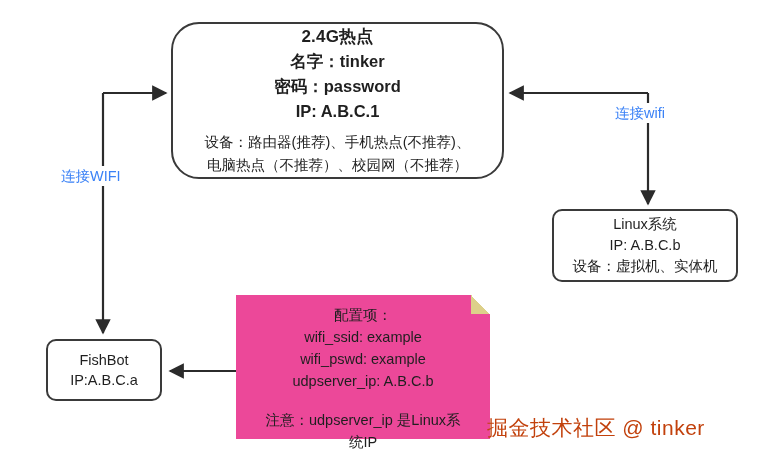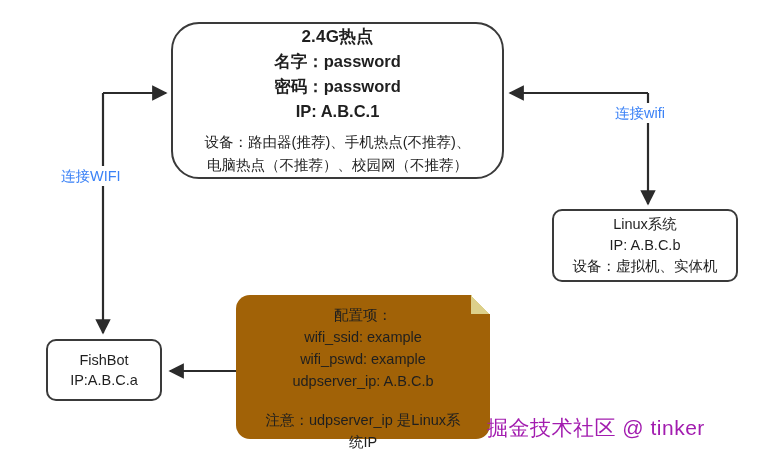--- a/index.html
+++ b/index.html
@@ -94,26 +94,25 @@
     white-space: nowrap;
   }
 
   
   #note-config {
     position: absolute;
     left: 236px;
     top: 295px;
     width: 254px;
     height: 144px;
-    background: #a16207;
+    background: #ec4899;
     z-index: 2;
     text-align: center;
     box-sizing: border-box;
     padding-top: 9px;
-    border-radius: 14px;
   }
   #note-fold {
     position: absolute;
     right: 0;
     top: 0;
     width: 19px;
     height: 19px;
     background: linear-gradient(225deg, #ffffff 0 50%, #ddd08a 50% 100%);
     z-index: 3;
   }
@@ -149,21 +148,21 @@
     left: 612px;
     top: 103px;
   }
 
   #watermark {
     position: absolute;
     left: 487px;
     top: 415px;
     font-size: 21px;
     line-height: 26px;
-    color: #a21caf;
+    color: #c2410c;
     white-space: nowrap;
     z-index: 4;
     letter-spacing: .5px;
   }
 </style>
 </head>
 <body>
 
 <div id="canvas">
 
@@ -184,21 +183,21 @@
       <path d="M 648 93 L 648 204" fill="none" stroke="#2b2b2b" stroke-width="2.2" marker-end="url(#arrow)"></path>
     </g>
 
     <g>
       <path d="M 236 371 L 170 371" fill="none" stroke="#2b2b2b" stroke-width="2.2" marker-end="url(#arrow)"></path>
     </g>
   </svg>
 
   <div class="node" id="node-hotspot">
     <div class="title">2.4G热点</div>
-    <div class="kv">名字：password</div>
+    <div class="kv">名字：tinker</div>
     <div class="kv">密码：password</div>
     <div class="kv">IP: A.B.C.1</div>
     <div class="devices">设备：路由器(推荐)、手机热点(不推荐)、</div>
     <div class="devices" style="margin-top:0">电脑热点（不推荐）、校园网（不推荐）</div>
   </div>
 
   <div class="node" id="node-fishbot">
     <div class="ln">FishBot</div>
     <div class="ln">IP:A.B.C.a</div>
   </div>

